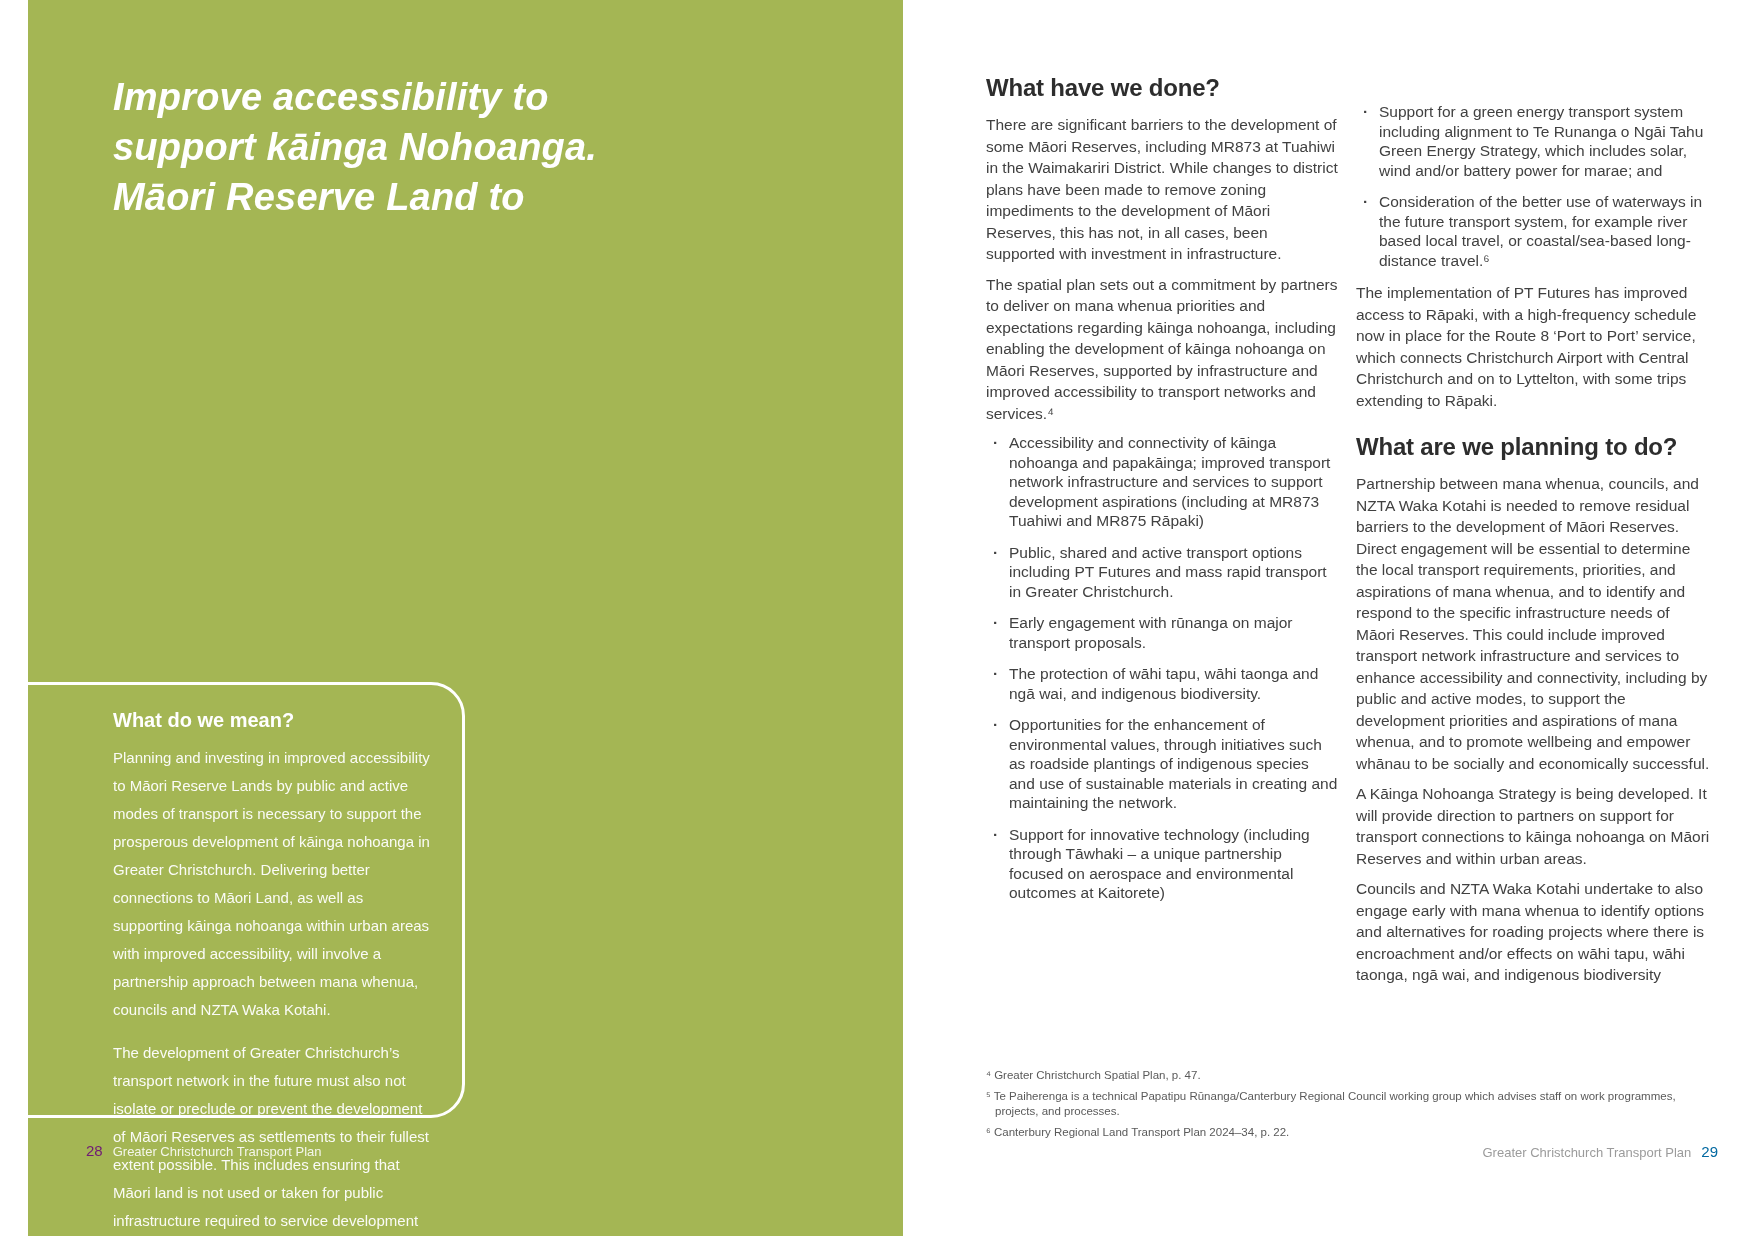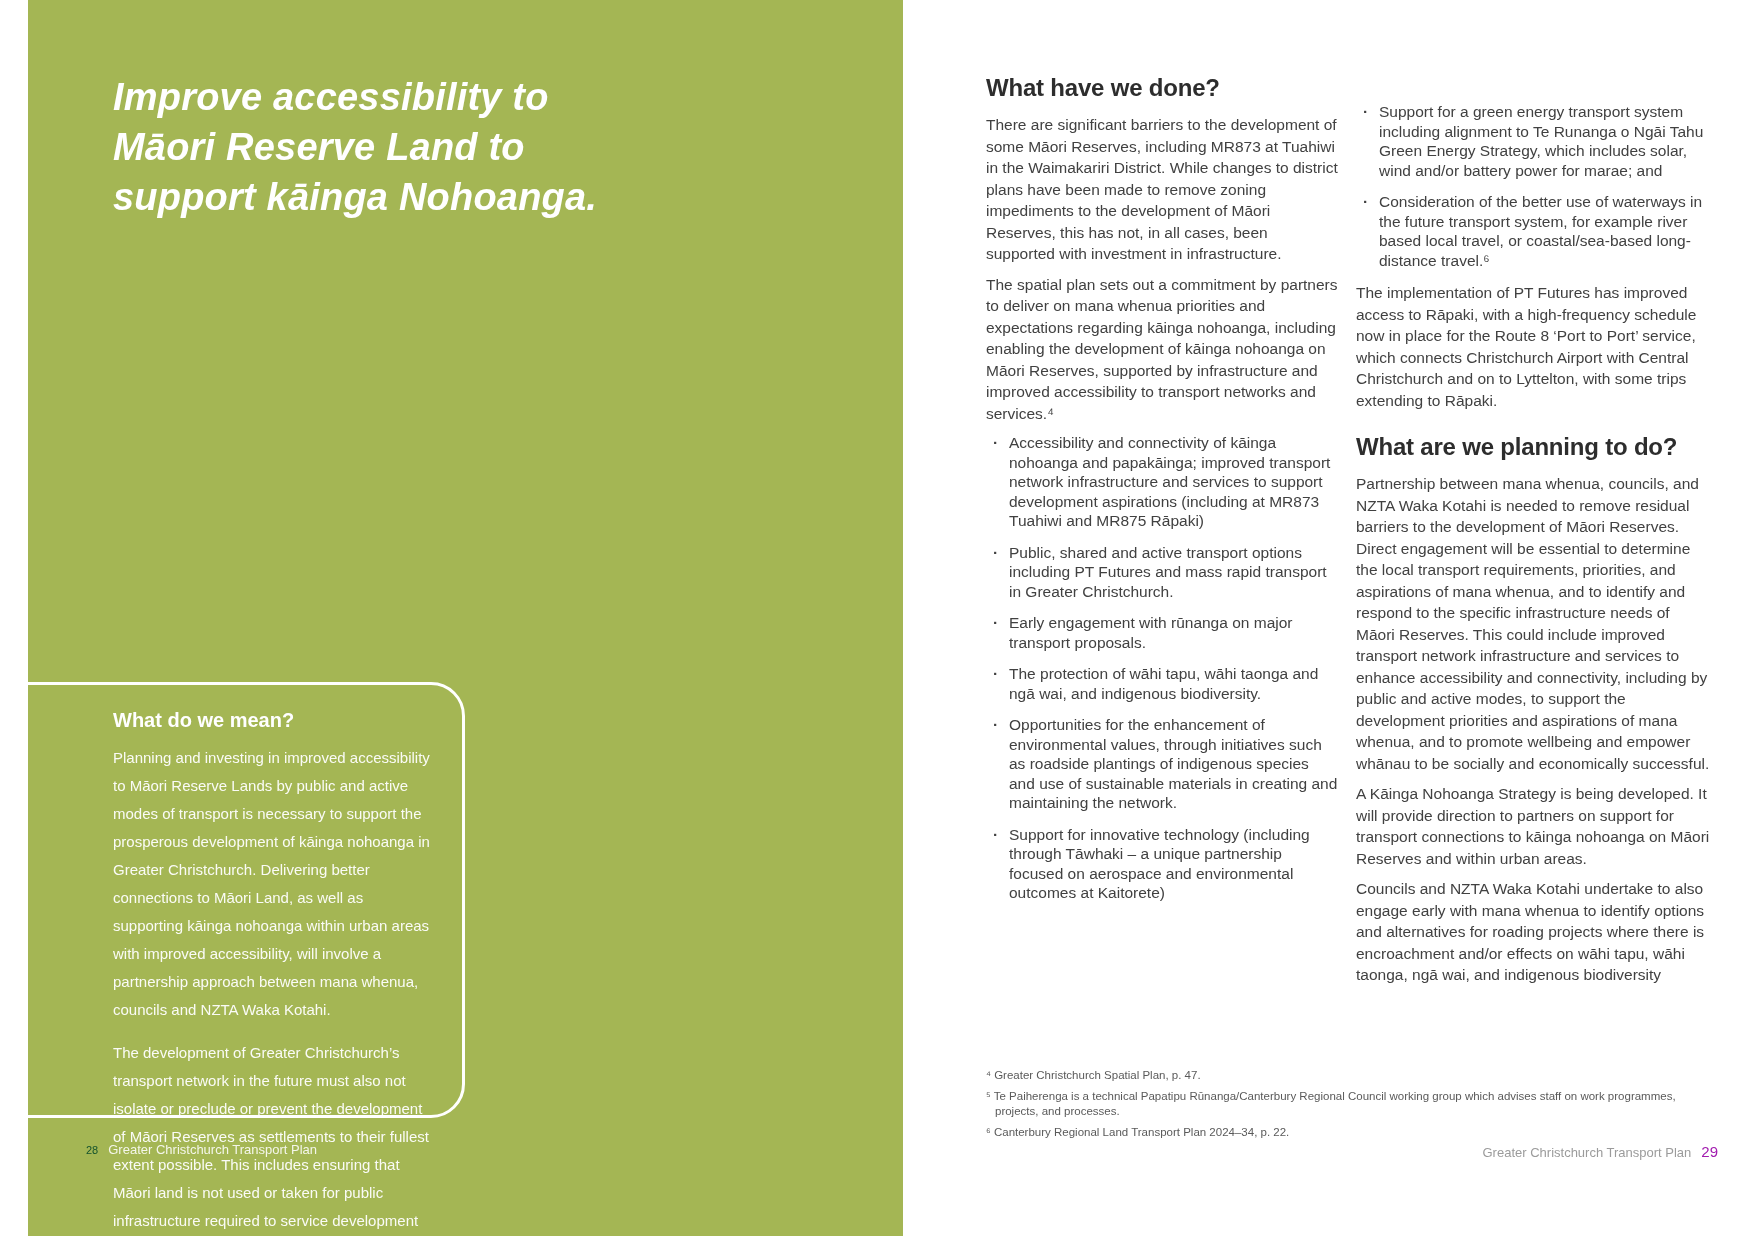--- a/index.html
+++ b/index.html
@@ -14,21 +14,21 @@
     color:#ffffff; font-size:38px; line-height:50px; font-weight:700; font-style:italic;
     letter-spacing:.2px; }
   .mean-box { position:absolute; left:-44px; top:682px; width:481px; height:436px;
     border:3px solid #ffffff; border-radius:34px;
     padding:24px 30px 0 126px; }
   .mean-heading { color:#ffffff; font-size:20px; font-weight:700; margin-bottom:12px; }
   .mean-box p { color:rgba(255,255,255,.95); font-size:15px; line-height:28px;
     margin-bottom:15px; }
   .footer-left { position:absolute; left:58px; top:1142px; display:flex;
     align-items:baseline; gap:10px; }
-  .footer-left .pagenum { color:#14532d; font-size:11px; }
+  .footer-left .pagenum { color:#701a75; font-size:15px; }
   .footer-left .doctitle { color:rgba(255,255,255,.88); font-size:13px; }
 
   
   .page-right { position:absolute; left:875px; top:0; width:873px; height:1112px;
     background:#ffffff; }
   .col { position:absolute; }
   .col-1 { left:83px;  top:74px;  width:352px; }
   .col-2 { left:453px; top:96px;  width:354px; }
   .col h2 { color:#2d2d2d; font-size:24px; font-weight:700; letter-spacing:-.2px;
     margin-bottom:12px; }
@@ -37,32 +37,32 @@
   .col li { position:relative; color:#414141; font-size:15.5px; line-height:19.5px;
     padding-left:23px; margin-bottom:12px; }
   .col li .marker { position:absolute; left:7px; top:0; color:#414141; font-weight:700; }
   .h2-planning { margin-top:22px; }
   .footnotes { position:absolute; left:83px; top:1068px; width:726px; }
   .footnote { color:#5a5a5a; font-size:11.5px; line-height:15.5px; margin-bottom:5px;
     padding-left:9px; text-indent:-9px; }
   .footer-right { position:absolute; right:58px; top:1143px; display:flex;
     align-items:baseline; gap:10px; }
   .footer-right .doctitle { color:#9b9b9b; font-size:13px; }
-  .footer-right .pagenum { color:#a21caf; font-size:15px;text-align:center; }
+  .footer-right .pagenum { color:#0369a1; font-size:15px;text-align:center; }
 </style>
 </head>
 <body>
 
 <div class="spread">
 
   <section class="page-left">
     <h1 class="page-title">
       <div>Improve accessibility to</div>
+      <div>support kāinga Nohoanga.</div>
       <div>Māori Reserve Land to</div>
-      <div>support kāinga Nohoanga.</div>
     </h1>
 
     <div class="mean-box">
       <h3 class="mean-heading">What do we mean?</h3>
       <p>Planning and investing in improved accessibility to Māori Reserve Lands by public and active modes of transport is necessary to support the prosperous development of kāinga nohoanga in Greater Christchurch. Delivering better connections to Māori Land, as well as supporting kāinga nohoanga within urban areas with improved accessibility, will involve a partnership approach between mana whenua, councils and NZTA Waka Kotahi.</p>
       <p>The development of Greater Christchurch’s transport network in the future must also not isolate or preclude or prevent the development of Māori Reserves as settlements to their fullest extent possible. This includes ensuring that Māori land is not used or taken for public infrastructure required to service development on adjoining or proximate land.</p>
     </div>
 
     <div class="footer-left">
       <span class="pagenum">28</span>

